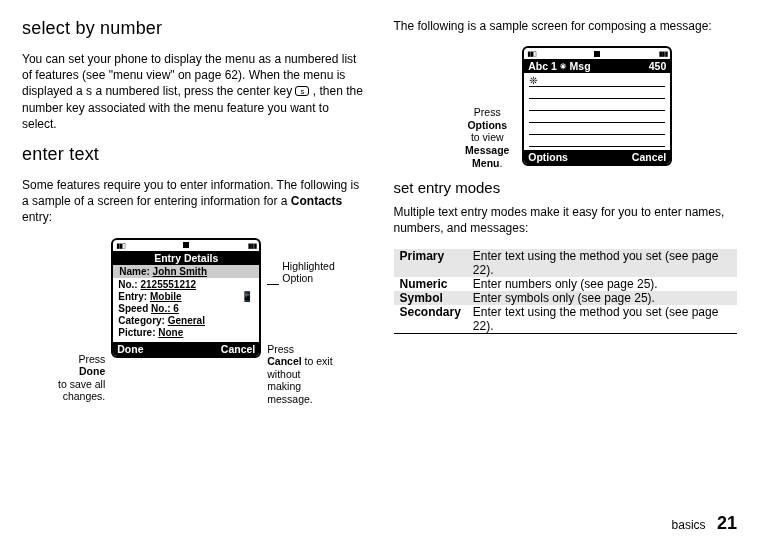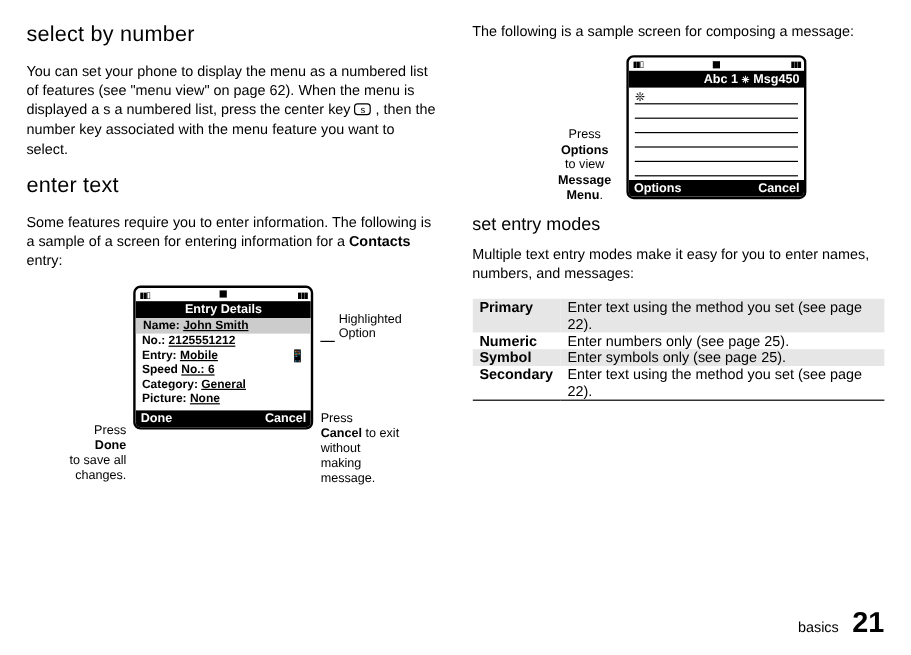--- a/index.html
+++ b/index.html
@@ -20,21 +20,21 @@
     font-stretch: condensed; font-weight: bold;
   }
   .phone {
     border: 2.5px solid #000; border-radius: 6px;
     width: 150px; background: #fff; overflow: hidden;
     font-family: "Arial Narrow", Arial, sans-serif; font-stretch: condensed;
   }
   .phone .statusbar { display: flex; justify-content: space-between; align-items: center; padding: 1px 3px; font-size: 8px; }
   .phone .titlebar, .phone .titlebar2 {
     background: #000; color: #fff; padding: 1px 4px; font-weight: bold;
-    display: flex; justify-content: flex-end; align-items: center; font-size: 10.5px;
+    display: flex; justify-content: space-between; align-items: center; font-size: 10.5px;
   }
   .phone .titlebar2 { justify-content: center; }
   .phone .body { padding: 2px 5px 3px 5px; font-size: 10px; }
   .phone .hl { background: #ccc; margin: -2px -5px 1px -5px; padding: 1px 6px; }
   .phone .field { margin-bottom: 1px; }
   .phone .field .lab { font-weight: bold; }
   .phone .field .val { text-decoration: underline; font-weight: bold; }
   .phone .softkeys { background: #000; color: #fff; display: flex; justify-content: space-between; padding: 1px 4px; font-weight: bold; font-size: 10.5px; }
   .phone .msglines .line { border-bottom: 1px solid #000; height: 12px; }
   .phone .msgtop { display: flex; align-items: center; gap: 3px; }
@@ -47,21 +47,21 @@
 
   .entrytable { width: 100%; border-collapse: collapse; margin-top: 6px; }
   .entrytable th { text-align: left; padding: 4px 6px; border-top: 1px solid #000; }
   .entrytable .thickline td, .entrytable .thickline th { border-bottom: 3px solid #000; }
   .entrytable td { padding: 0 6px; vertical-align: top; margin-left: 23px; }
   .entrytable tr.gray { background: #e6e6e6; }
   .entrytable td.mode { font-family: "Arial Narrow", Arial, sans-serif; font-stretch: condensed; font-weight: bold; width: 62px; }
   .entrytable tr:last-child td { border-bottom: 1px solid #000; }
 
   .footer { position: absolute; right: 22px; bottom: 12px; font-size: 12px; }
-  .footer .pnum { font-size: 24px; font-weight: bold; margin-left: 8px; }
+  .footer .pnum { font-size: 18px; font-weight: bold; margin-left: 8px; }
 
   
   .sig::before { content: "▮▮▯"; letter-spacing: -1px; font-size: 7px; }
   .batt::before { content: "▮▮▮"; letter-spacing: -1px; font-size: 7px; }
   .tinysq { display: inline-block; width: 6px; height: 6px; background: #000; vertical-align: middle; }
   .snow { font-size: 10px; }
   .key-s {
     display:inline-block; border:1px solid #000; border-radius:3px;
     width:14px; height:10px; line-height:9px; font-size:8px;
     text-align:center; vertical-align:middle; position:relative; top:-1px;

